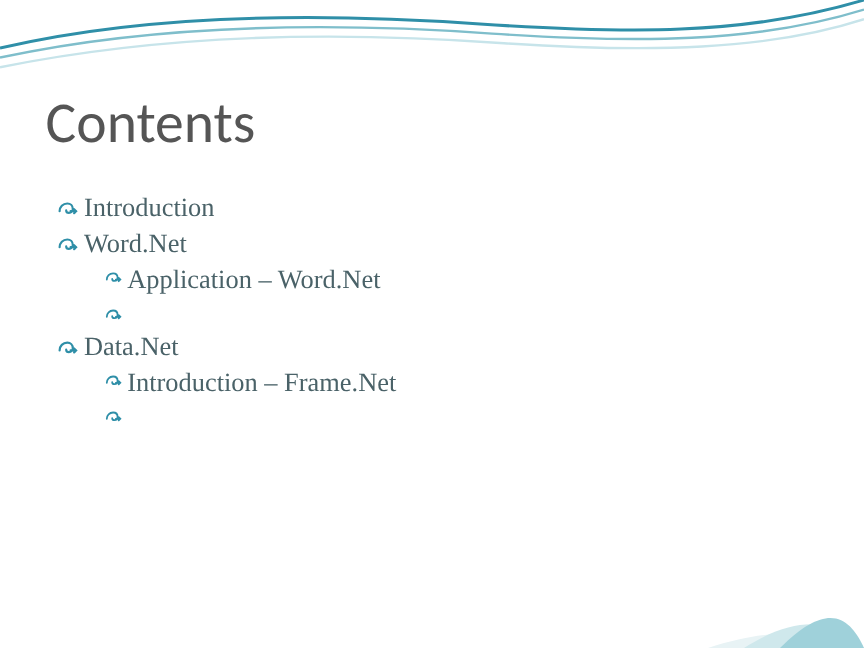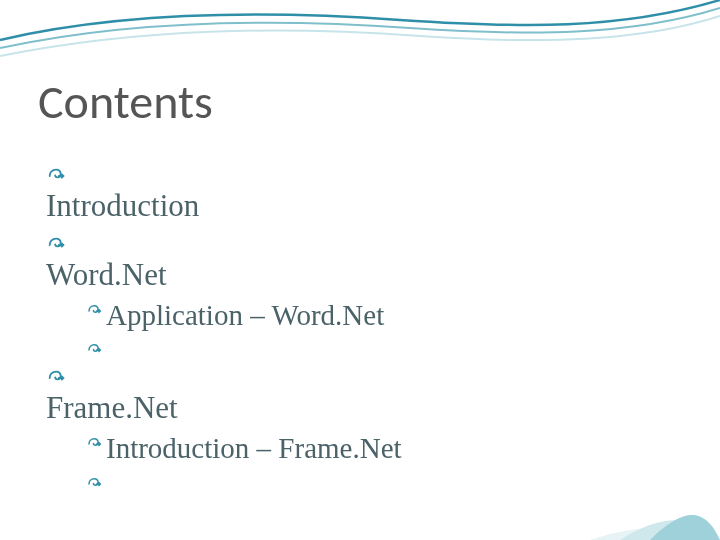--- a/index.html
+++ b/index.html
@@ -43,33 +43,32 @@
   }
   .bullet-icon {
     flex-shrink: 0;
     display: inline-flex;
     align-items: center;
   }
   .bullet-text {
     font-family: Georgia, 'Times New Roman', serif;
   }
   .lvl1 {
-    font-size: 31px;
+    font-size: 22px;
     line-height: 1.25;
     padding-left: 8px;
-    flex-direction: column;
   }
   .lvl1 .bullet-icon svg {
     width: 22px;
     height: 22px;
     margin-top: 6px;
     margin-right: 2px;
   }
   .lvl2 {
-    font-size: 29px;
+    font-size: 22px;
     line-height: 1.3;
     padding-left: 48px;
     text-align: right;
   }
   .lvl2 .bullet-icon svg {
     width: 18px;
     height: 18px;
     margin-top: 5px;
     margin-right: 2px;
   }
@@ -131,21 +130,21 @@
           </svg>
       </span>
     </li>
 
     <li class="bullet-item lvl1">
       <span class="bullet-icon">
         <svg viewBox="0 0 24 24">
             <path d="M4 12c0-4 3-7 7-7 3 0 5 2 5 5 0 2-1.5 3.5-3.5 3.5-1.5 0-2.5-1-2.5-2.2M14 12l5 0m-1.8-1.8L19 12l-1.8 1.8" fill="none" stroke="#2f8fa8" stroke-width="2" stroke-linecap="round"></path>
           </svg>
       </span>
-      <span class="bullet-text">Frame.Net</span>
+      <span class="bullet-text">Data.Net</span>
     </li>
 
     <li class="bullet-item lvl2">
       <span class="bullet-icon">
         <svg viewBox="0 0 24 24">
             <path d="M4 12c0-4 3-7 7-7 3 0 5 2 5 5 0 2-1.5 3.5-3.5 3.5-1.5 0-2.5-1-2.5-2.2M14 12l5 0m-1.8-1.8L19 12l-1.8 1.8" fill="none" stroke="#2f8fa8" stroke-width="2" stroke-linecap="round"></path>
           </svg>
       </span>
       <span class="bullet-text">Introduction – Frame.Net</span>
     </li>

